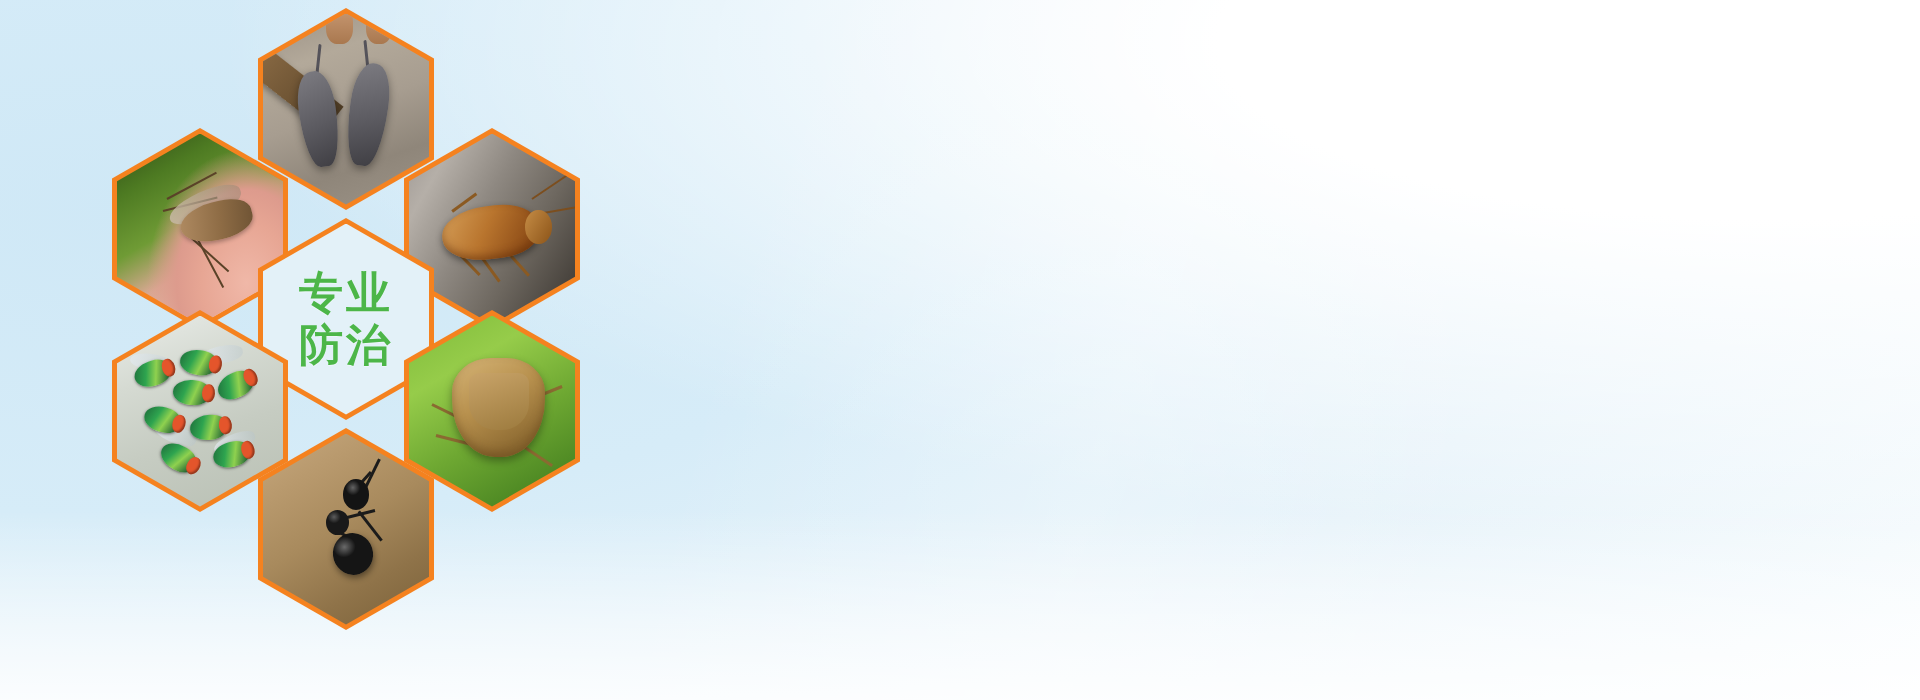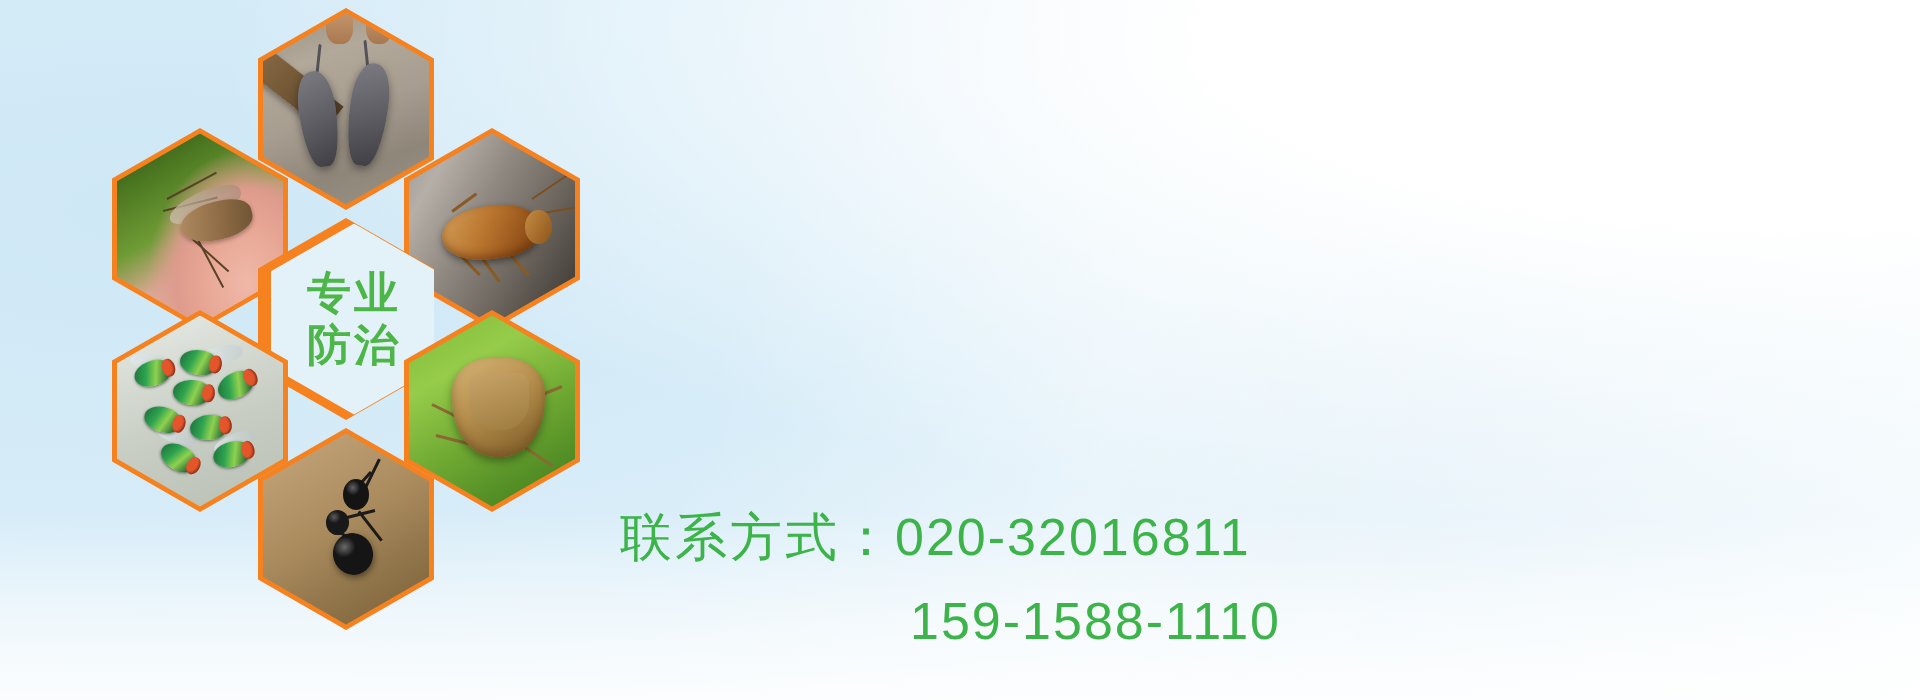--- a/index.html
+++ b/index.html
@@ -60,21 +60,21 @@
 
   
   #hex-rodent   { left:168px; top:8px; }
   #hex-mosquito { left:22px;  top:128px; }
   #hex-roach    { left:314px; top:128px; }
   #hex-center   { left:168px; top:218px; }
   #hex-fly      { left:22px;  top:310px; }
   #hex-stinkbug { left:314px; top:310px; }
   #hex-ant      { left:168px; top:428px; }
 
-  #hex-center .hex-inner { background:#e3f1f8;margin-left:8px; }
+  #hex-center .hex-inner { background:#e3f1f8; }
   .hex-center-text {
     position:absolute; inset:0;
     display:flex; flex-direction:column;
     align-items:center; justify-content:center;
     gap:6px;
     color:#4cb648;
     font-weight:bold;
     font-size:44px;
     line-height:1.05;
     letter-spacing:3px;
@@ -370,22 +370,14 @@
           <div class="a-gaster"></div>
           <div class="a-thorax"></div>
           <div class="a-head"></div>
         </div>
       </div>
     </div>
 
   </div>
 
 
-  <div id="contact-block">
-    <div class="contact-line first">
-      <span class="label">联系方式：</span><span class="num">020-32016811</span>
-    </div>
-    <div class="contact-line second">
-      <span class="num">159-1588-1110</span>
-    </div>
-  </div>
 
 </div>
 
 </body></html>

